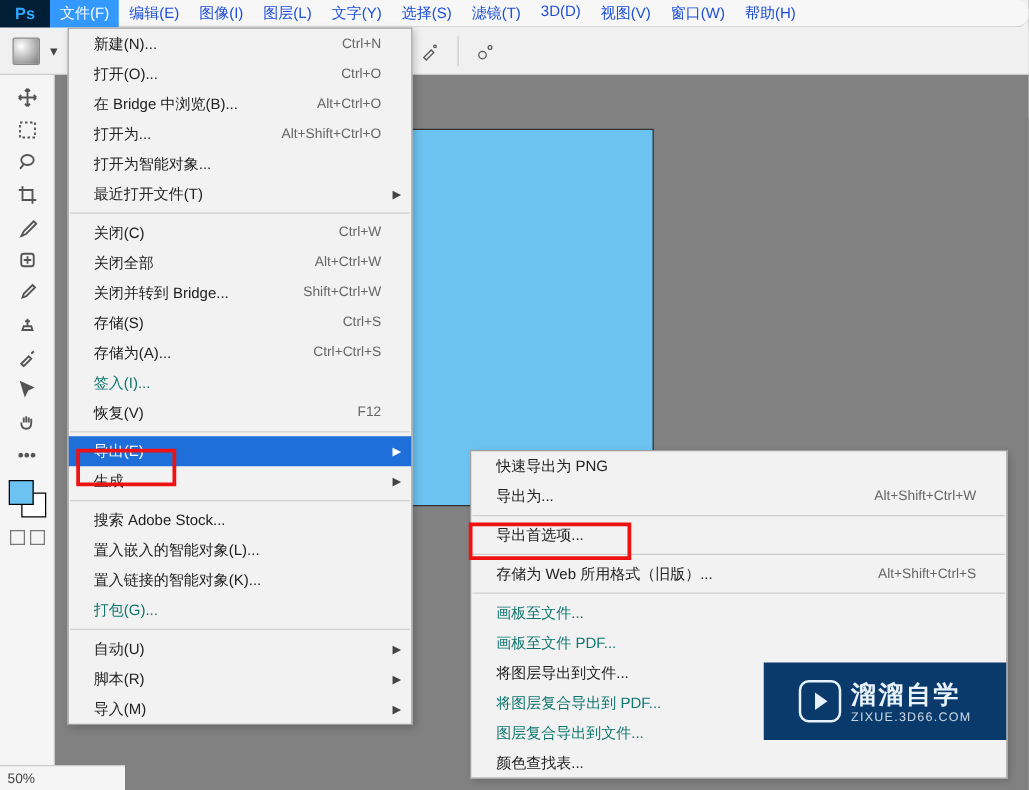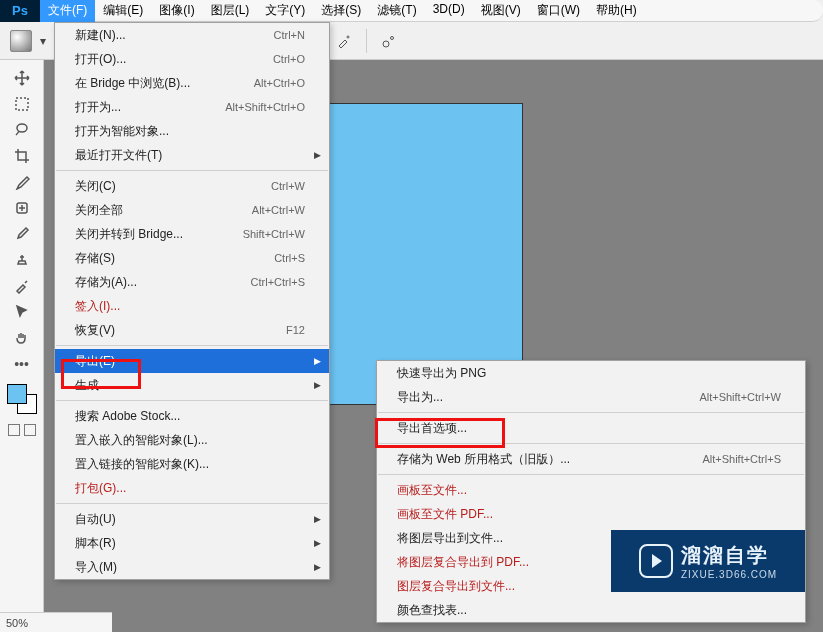--- a/index.html
+++ b/index.html
@@ -1,20 +1,20 @@
 <!DOCTYPE html>
 <html><head>
 <meta charset="utf-8">
 <style>
   * { margin: 0; padding: 0; box-sizing: border-box; font-family: "Microsoft YaHei", "SimSun", sans-serif; }
   body { background: #f0f0f0; width: 823px; height: 632px; overflow: hidden; position: relative; }
   
   .menubar { display: flex; align-items: center; height: 22px; background: #f7f7f7; border-bottom: 1px solid #d0d0d0; font-size: 12px; border-radius: 10px; }
   .ps-logo { width: 40px; height: 22px; background: #001e36; color: #31a8ff; display: flex; align-items: center; justify-content: center; font-weight: bold; font-size: 13px; }
-  .menu-item { padding: 3px 8px; cursor: default; color: #000000; }
+  .menu-item { padding: 3px 8px; cursor: default; color: #1d4ed8; }
   .menu-item.active { background: #3399ff; color: #fff; }
   
   .options-bar { height: 38px; background: #f0f0f0; border-bottom: 1px solid #ccc; display: flex; align-items: center; padding: 0 54px 0 10px; font-size: 12px; color: #444; gap: 8px; }
   .options-bar .swatch { width: 22px; height: 22px; background: radial-gradient(circle at 30% 30%, #fff, #777); border: 1px solid #888; border-radius: 2px; }
   .options-bar .sep { width: 1px; height: 24px; background: #ccc; margin: 0 6px; }
   .options-bar .dropdown { border: 1px solid #bbb; padding: 1px 16px 1px 4px; background: #fff; border-radius: 2px; position: relative; }
   .options-bar .dropdown::after { content: "▾"; position: absolute; right: 3px; top: 1px; font-size: 9px; color: #666; }
   .options-bar .icon-svg { width: 16px; height: 16px; stroke: #555; fill: none; }
   
   .workspace { position: absolute; left: 0; top: 60px; right: 0; bottom: 0; background: #818181; }
@@ -23,29 +23,29 @@
   .tool-btn svg { width: 16px; height: 16px; stroke: #555; fill: none; stroke-width: 1.5; }
   .color-swatches { margin-top: 6px; position: relative; width: 30px; height: 30px; }
   .color-swatches .fg { position: absolute; left: 0; top: 0; width: 20px; height: 20px; background: #6cc3f2; border: 1px solid #000; }
   .color-swatches .bg { position: absolute; right: 0; bottom: 0; width: 20px; height: 20px; background: #fff; border: 1px solid #000; }
   .mode-icons { margin-top: 8px; display: flex; gap: 4px; }
   .mode-icons div { width: 12px; height: 12px; border: 1px solid #777; }
   
   .canvas-area { position: absolute; left: 44px; top: 34px; right: 0; bottom: 0; background: #818181; }
   .canvas-doc { position: absolute; left: 98px; top: 10px; width: 380px; height: 300px; background: #6cc3f2; box-shadow: 0 0 0 1px #333; }
   
-  .status-bar { position: absolute; left: 0; bottom: 0; height: 20px; width: 112px; background: #f5f5f5; border-top: 1px solid #ccc; font-size: 11px; display: flex; align-items: center; padding: 0 6px; color: #444; }
+  .status-bar { position: absolute; left: 0; bottom: 0; height: 20px; width: 100px; background: #f5f5f5; border-top: 1px solid #ccc; font-size: 11px; display: flex; align-items: center; padding: 0 6px; color: #444; }
   
   
   .dropdown-menu { position: absolute; background: #f2f2f2; border: 1px solid #a0a0a0; box-shadow: 2px 2px 6px rgba(0,0,0,.2); font-size: 12px; z-index: 100; }
   .file-menu { left: 54px; top: 22px; width: 276px; }
   .submenu { left: 376px; top: 360px; width: 430px; }
   .dm-row { display: flex; align-items: center; height: 24px; padding: 0 24px 0 20px; color: #222; cursor: default; position: relative; }
   .dm-row.highlight { background: #1e6fd9; color: #fff; }
-  .dm-row.disabled { color: #b91c1c; }
+  .dm-row.disabled { color: #0f766e; }
   .dm-row .label { flex: 1; }
   .dm-row .shortcut { color: #666; font-size: 11px; }
   .dm-row .arrow { position: absolute; right: 8px; font-size: 9px; color: #444; }
   .dm-row.highlight .arrow { color: #fff; }
   .dm-sep { height: 1px; background: #cfcfcf; margin: 3px 1px; }
   
   .red-box { position: absolute; border: 3px solid #e11; pointer-events: none; z-index: 200; }
   .red-box.a { left: 61px; top: 359px; width: 80px; height: 30px; }
   .red-box.b { left: 375px; top: 418px; width: 130px; height: 30px; }
   

